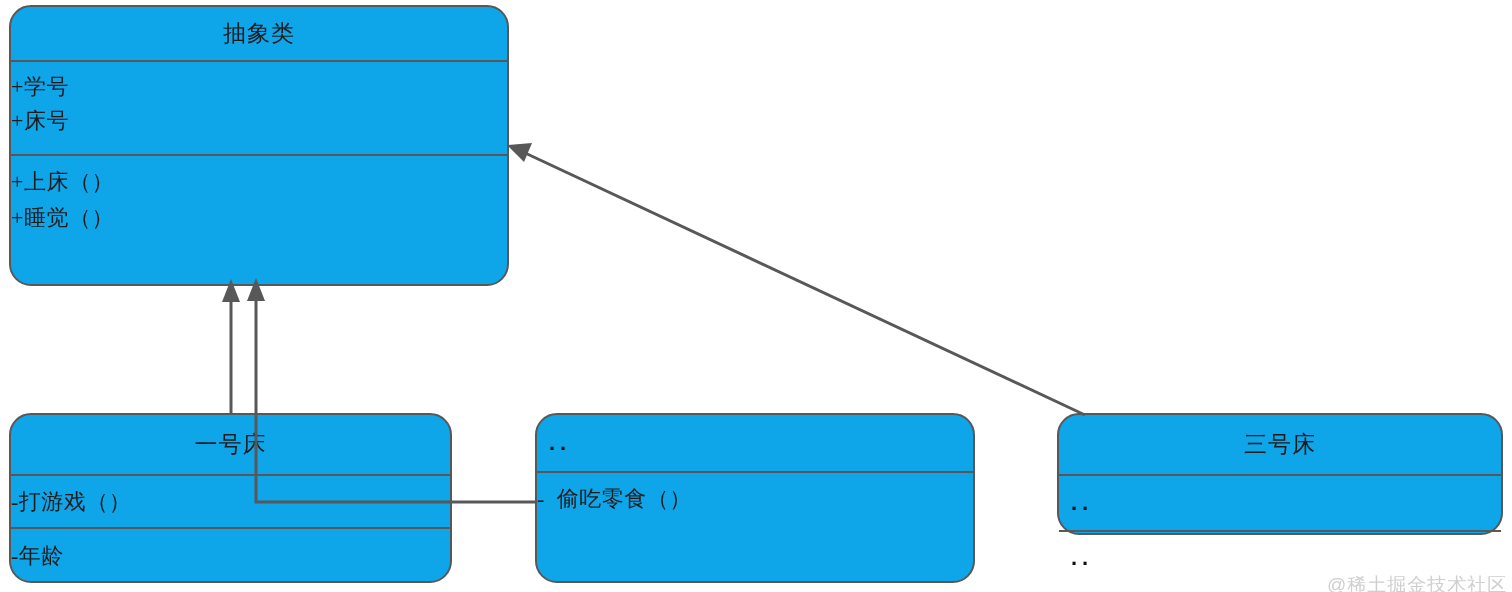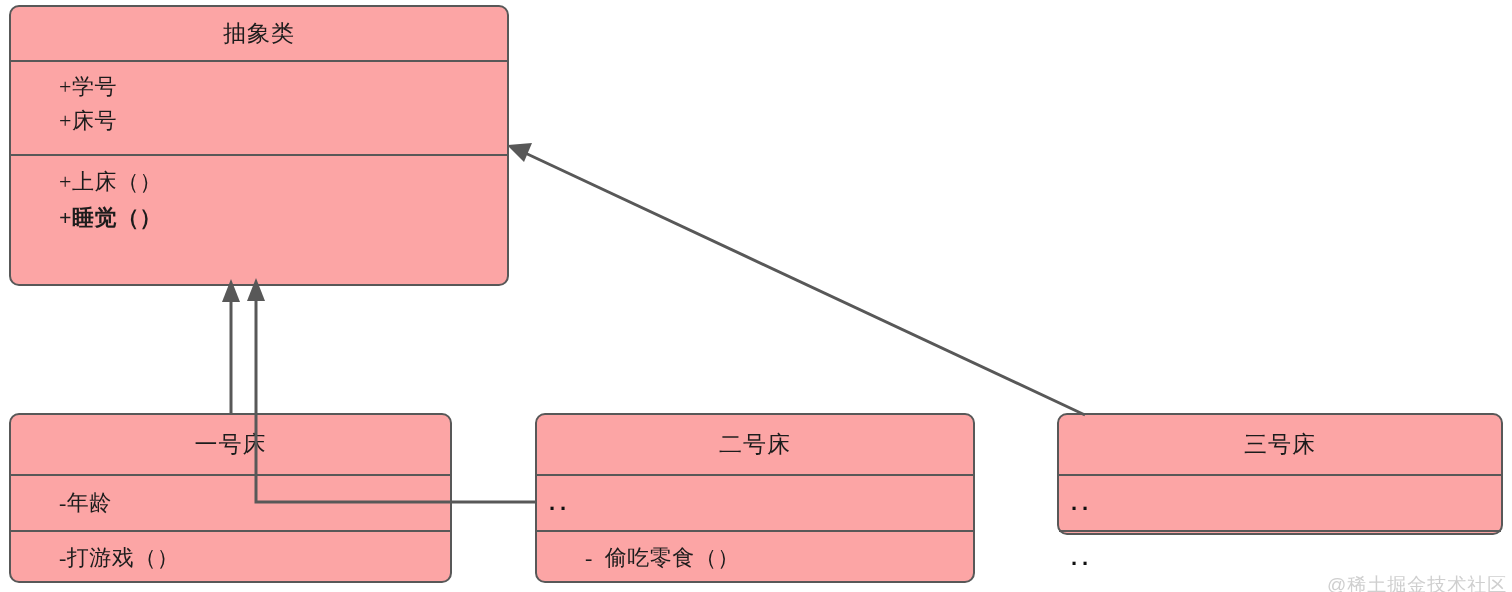--- a/index.html
+++ b/index.html
@@ -14,22 +14,22 @@
     position: relative;
     width: 1512px;
     height: 592px;
     background: #ffffff;
     overflow: hidden;
   }
   .uml-class {
     position: absolute;
     box-sizing: border-box;
     border: 2.5px solid #585858;
-    border-radius: 10px;
-    background: #fca5a5;
+    border-radius: 22px;
+    background: #0ea5e9;
     z-index: 3;
   }
   .uml-section {
     position: relative;
     box-sizing: border-box;
   }
   .uml-section + .uml-section {
     border-top: 2.5px solid #585858;
   }
   .uml-title {
@@ -41,21 +41,20 @@
     letter-spacing: 1px;
   }
   .uml-row {
     display: flex;
     align-items: center;
     font-size: 22px;
     color: #1c1c1c;
     padding-left: 0;
     letter-spacing: 0.5px;
     white-space: pre;
-    margin-left: 48px;
   }
   .dots {
     font-size: 22px;
     color: #101010;
     letter-spacing: 5px;
     font-family: "Liberation Sans", sans-serif;
     font-weight: 700;
     padding-left: 12px;
   }
   #edges {
@@ -84,36 +83,35 @@
 <div id="canvas">
 
   <div class="uml-class" style="left:9px; top:5px; width:500px; height:281px;">
     <div class="uml-section uml-title" style="height:53px;">抽象类</div>
     <div class="uml-section" style="height:94px; padding-top:8px;">
       <div class="uml-row" style="height:34px;">+学号</div>
       <div class="uml-row" style="height:34px;">+床号</div>
     </div>
     <div class="uml-section" style="height:149px; padding-top:8px;">
       <div class="uml-row" style="height:36px;">+上床（）</div>
-      <div class="uml-row" style="height:36px;font-weight:bold;">+睡觉（）</div>
+      <div class="uml-row" style="height:36px;">+睡觉（）</div>
     </div>
   </div>
 
   <div class="uml-class" style="left:9px; top:413px; width:443px; height:170px;">
     <div class="uml-section uml-title" style="height:59px;">一号床</div>
+    <div class="uml-section" style="height:53px; display:flex; align-items:center;">
+      <div class="uml-row" style="height:100%;">-打游戏（）</div>
+    </div>
     <div class="uml-section" style="height:56px; display:flex; align-items:center;">
       <div class="uml-row" style="height:100%;">-年龄</div>
-    </div>
-    <div class="uml-section" style="height:53px; display:flex; align-items:center;">
-      <div class="uml-row" style="height:100%;">-打游戏（）</div>
     </div>
   </div>
 
   <div class="uml-class" style="left:535px; top:413px; width:440px; height:170px;">
-    <div class="uml-section uml-title" style="height:59px;">二号床</div>
     <div class="uml-section" style="height:56px; display:flex; align-items:center;">
       <div class="dots">..</div>
     </div>
     <div class="uml-section" style="height:53px; display:flex; align-items:center;">
       <div class="uml-row" style="height:100%;font-family:Liberation Serif, serif;">-  偷吃零食（）</div>
     </div>
   </div>
 
   <div class="uml-class" style="left:1057px; top:413px; width:446px; height:122px;">
     <div class="uml-section uml-title" style="height:59px;">三号床</div>

